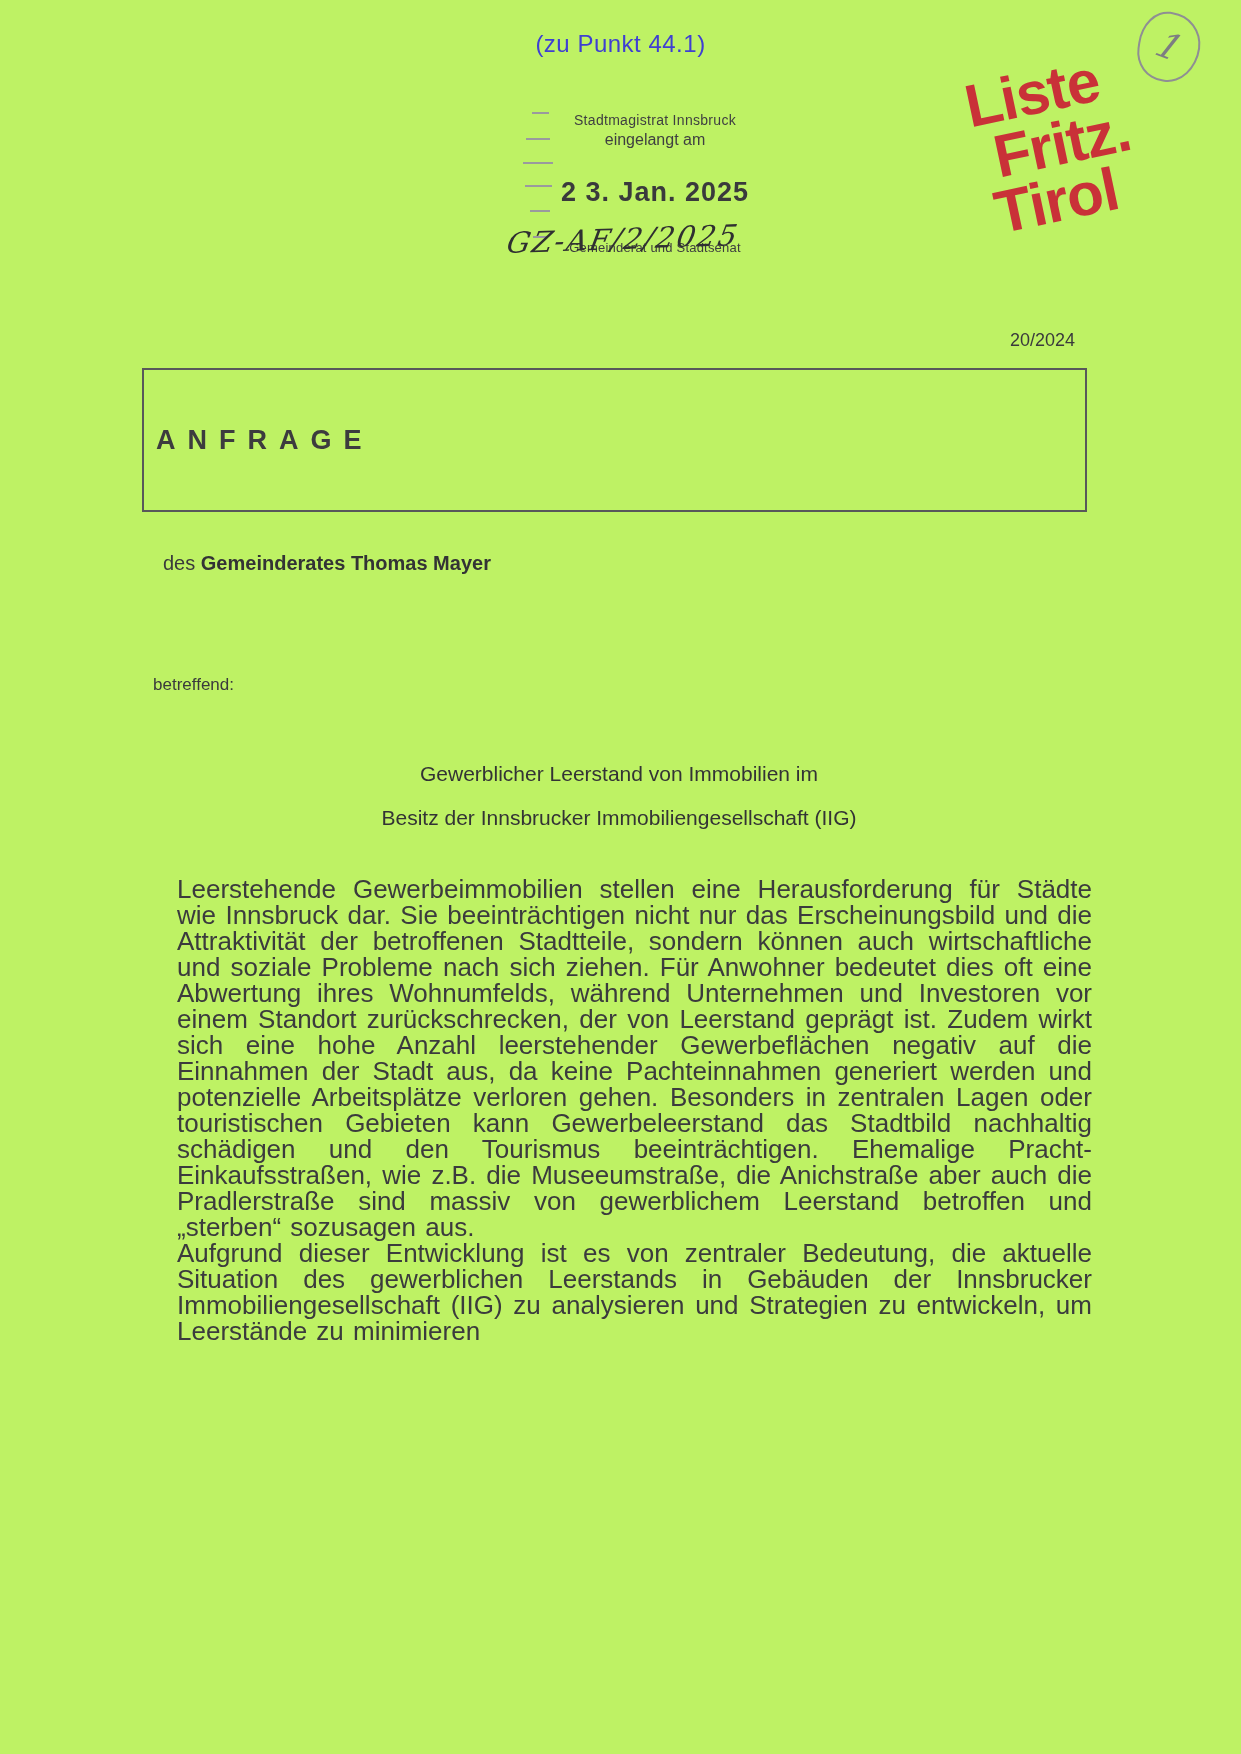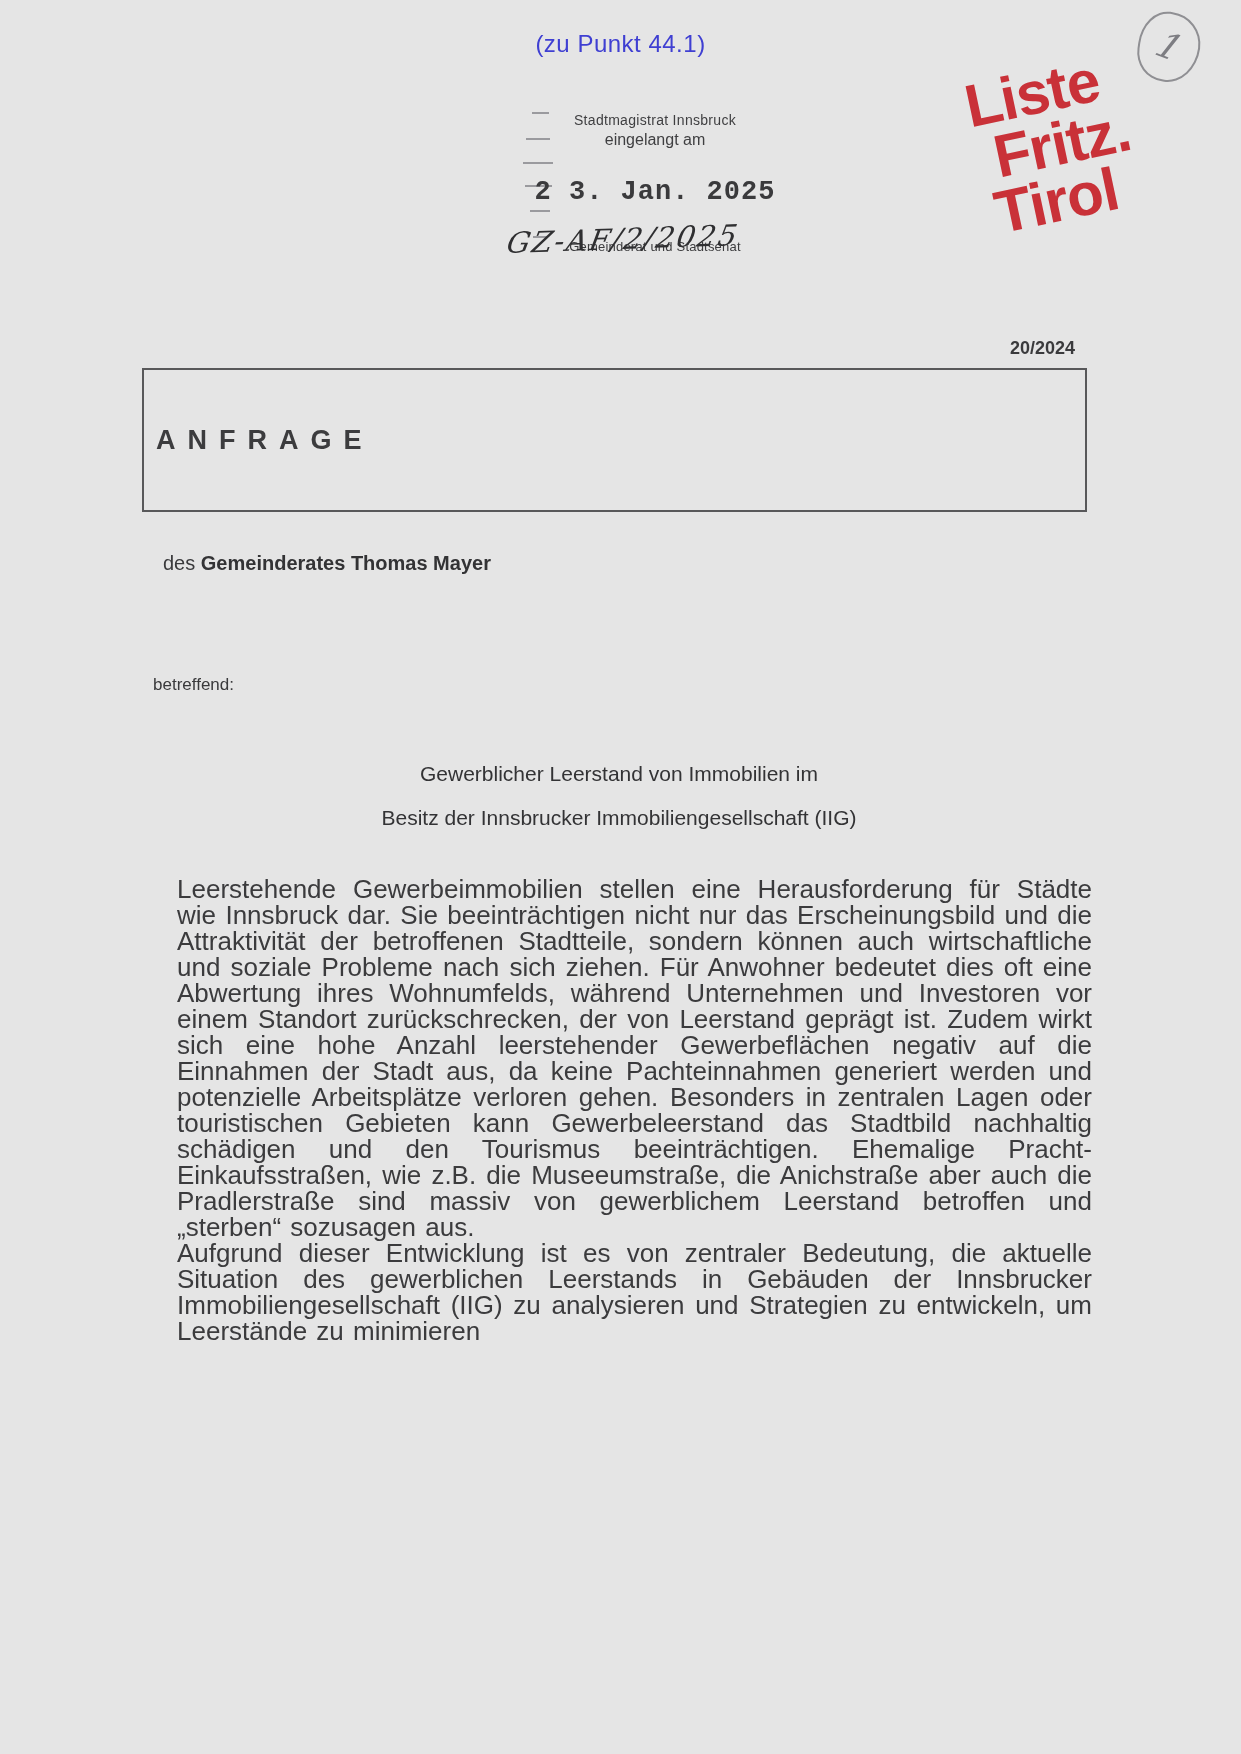--- a/index.html
+++ b/index.html
@@ -1,19 +1,19 @@
 <!DOCTYPE html>
 <html lang="de"><head>
 <meta charset="utf-8">
 <style>
   html,body{margin:0;padding:0;background:#ffffff;}
   .page{
     position:relative;
     width:1241px;height:1754px;
-    background:#e5e5e5;
+    background:#bef264;
     overflow:hidden;
     font-family:"Liberation Sans", sans-serif;
     color:#383838;
   }
   
   .note-top{
     position:absolute; left:0; top:30px; width:100%;
     text-align:center;
     font-size:24px; color:#3f3fd2;
     letter-spacing:0.5px;
@@ -36,21 +36,21 @@
   }
   
   .stamp{
     position:absolute; left:470px; top:112px; width:370px;
     text-align:center; color:#3f3f41;
   }
   .stamp-line1{font-size:14px; font-weight:400; letter-spacing:0.3px;}
   .stamp-line2{font-size:16px; margin-top:3px;}
   .stamp-date{
     margin-top:28px;
-    font-family:Liberation Mono, monospace;
+    font-family:Liberation Sans, sans-serif;
     font-weight:bold; font-size:27px; letter-spacing:1px;
     color:#3a3a3c; white-space:nowrap;
   }
   .stamp-gz{
     position:absolute; left:-12px; top:110px; width:330px;
     font-family:"DejaVu Serif", serif; font-style:italic;
     font-size:29px; color:#2f2f31;
     transform:skewX(-12deg) rotate(-2deg);
     white-space:nowrap; letter-spacing:2px;
   }
@@ -75,21 +75,21 @@
     text-align:right;
     line-height:0.92;
     letter-spacing:-1px;
   }
   .logo .l1{font-size:60px; margin-right:6px;}
   .logo .l2{font-size:60px; margin-right:-14px;}
   .logo .l3{font-size:60px; margin-right:10px;}
   
   .doc-number{
     position:absolute; left:875px; top:330px; width:200px;
-    text-align:right; font-size:18px; font-weight:bold; color:#3a3a3c;margin-top:8px;
+    text-align:right; font-size:18px; font-weight:normal; color:#3a3a3c;
   }
   
   .anfrage-box{
     position:absolute; left:142px; top:368px; width:941px; height:140px;
     border:2px solid #58585a;
     display:flex; align-items:center; justify-content:flex-start;
   }
   .anfrage-box .title{
     font-size:27px; font-weight:bold; letter-spacing:12px;
     color:#3c3c3e; padding-left:12px;

